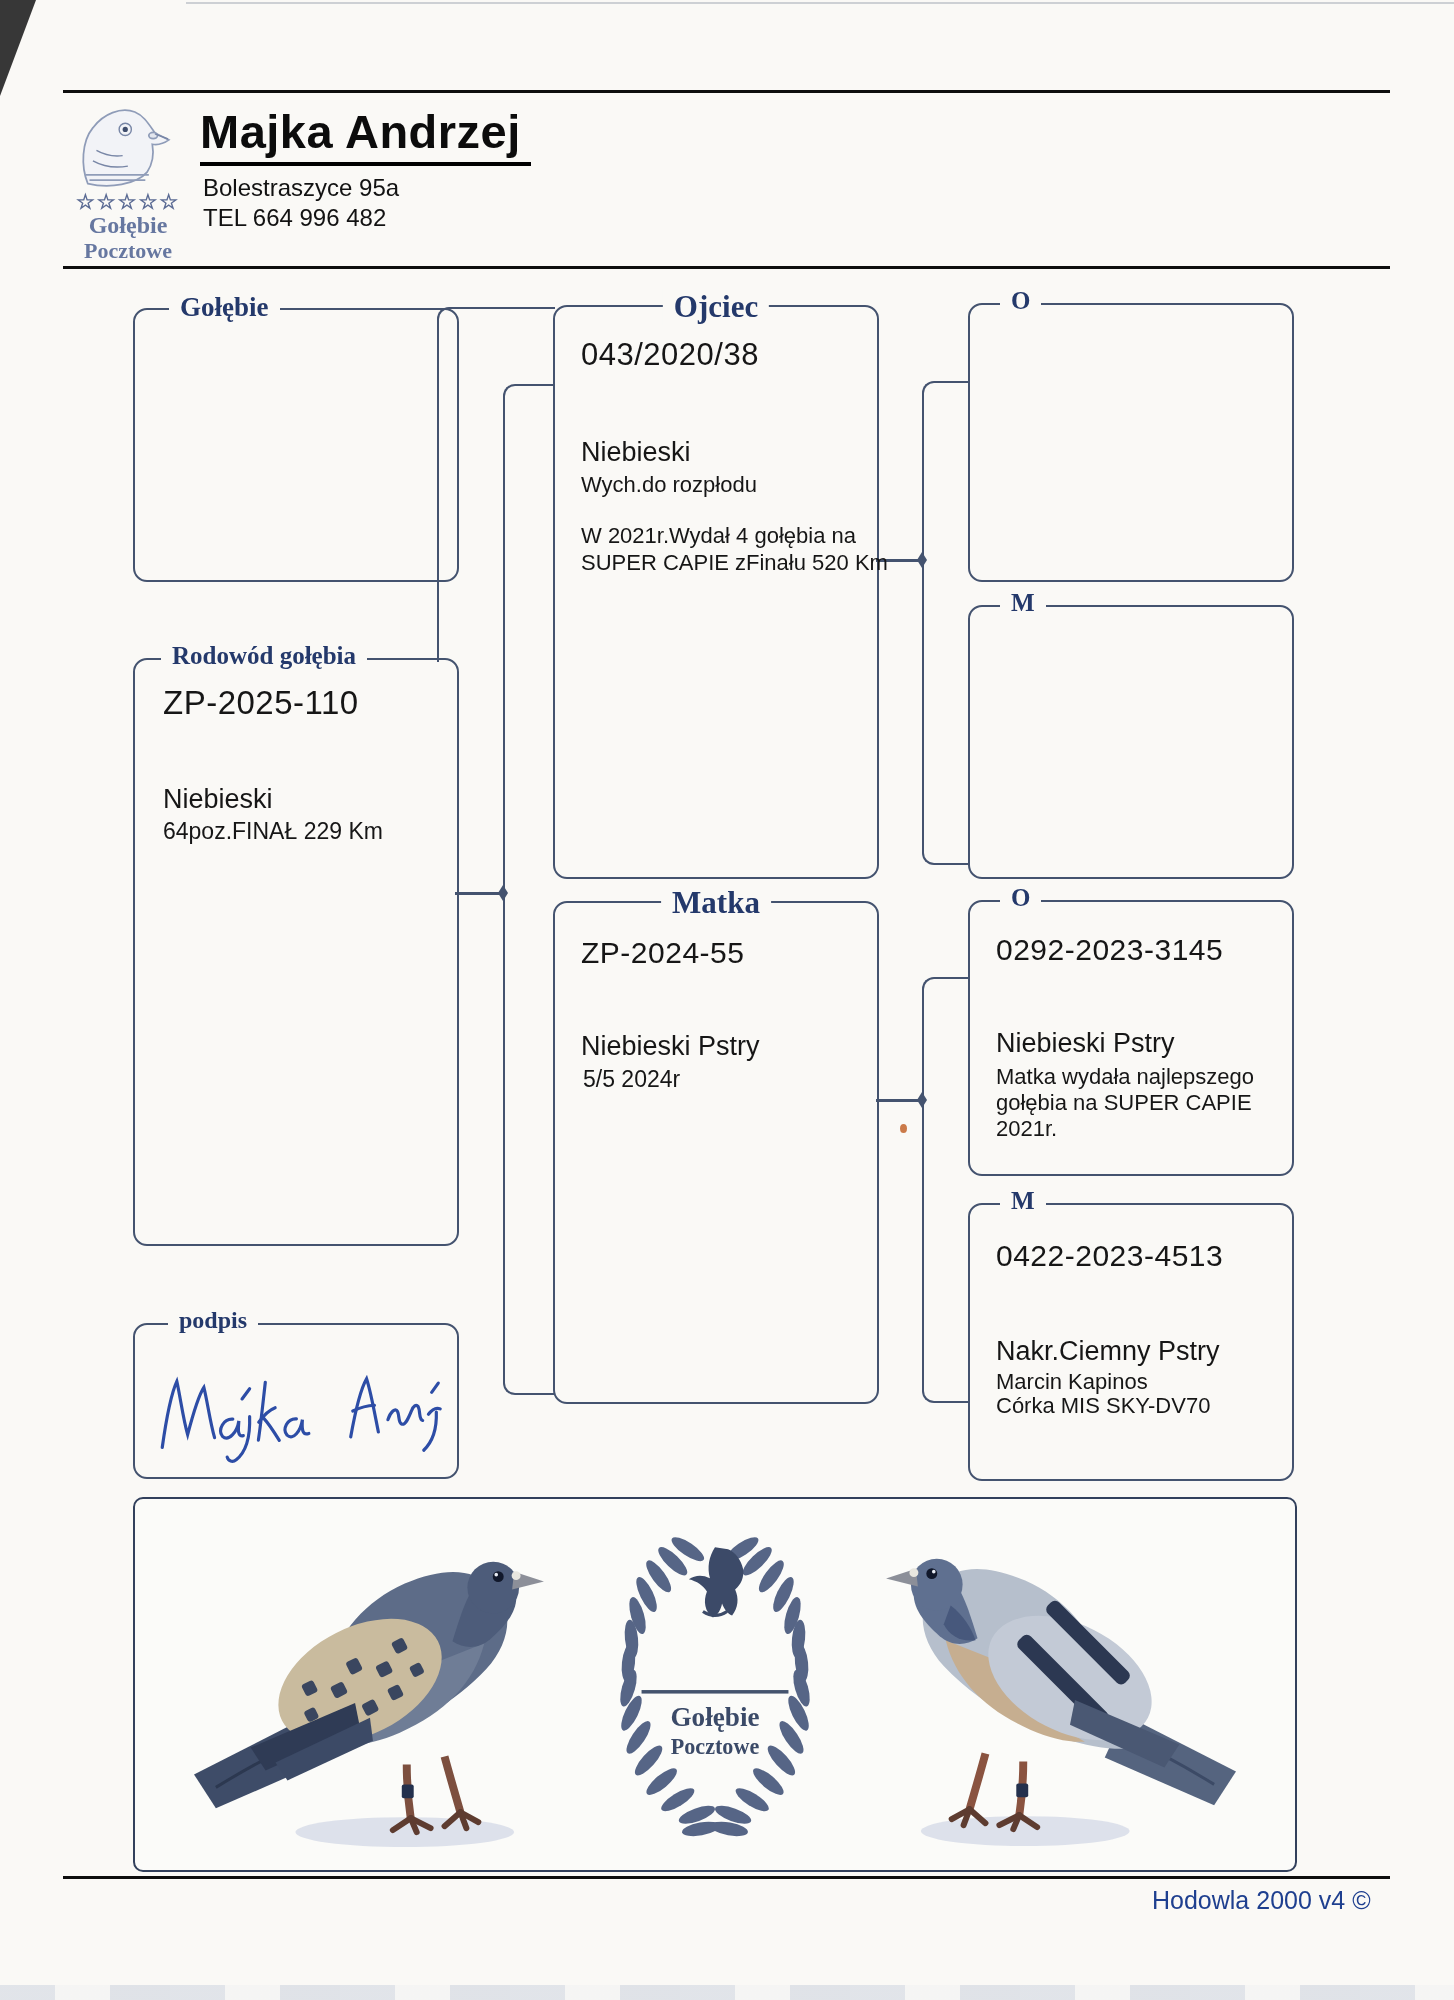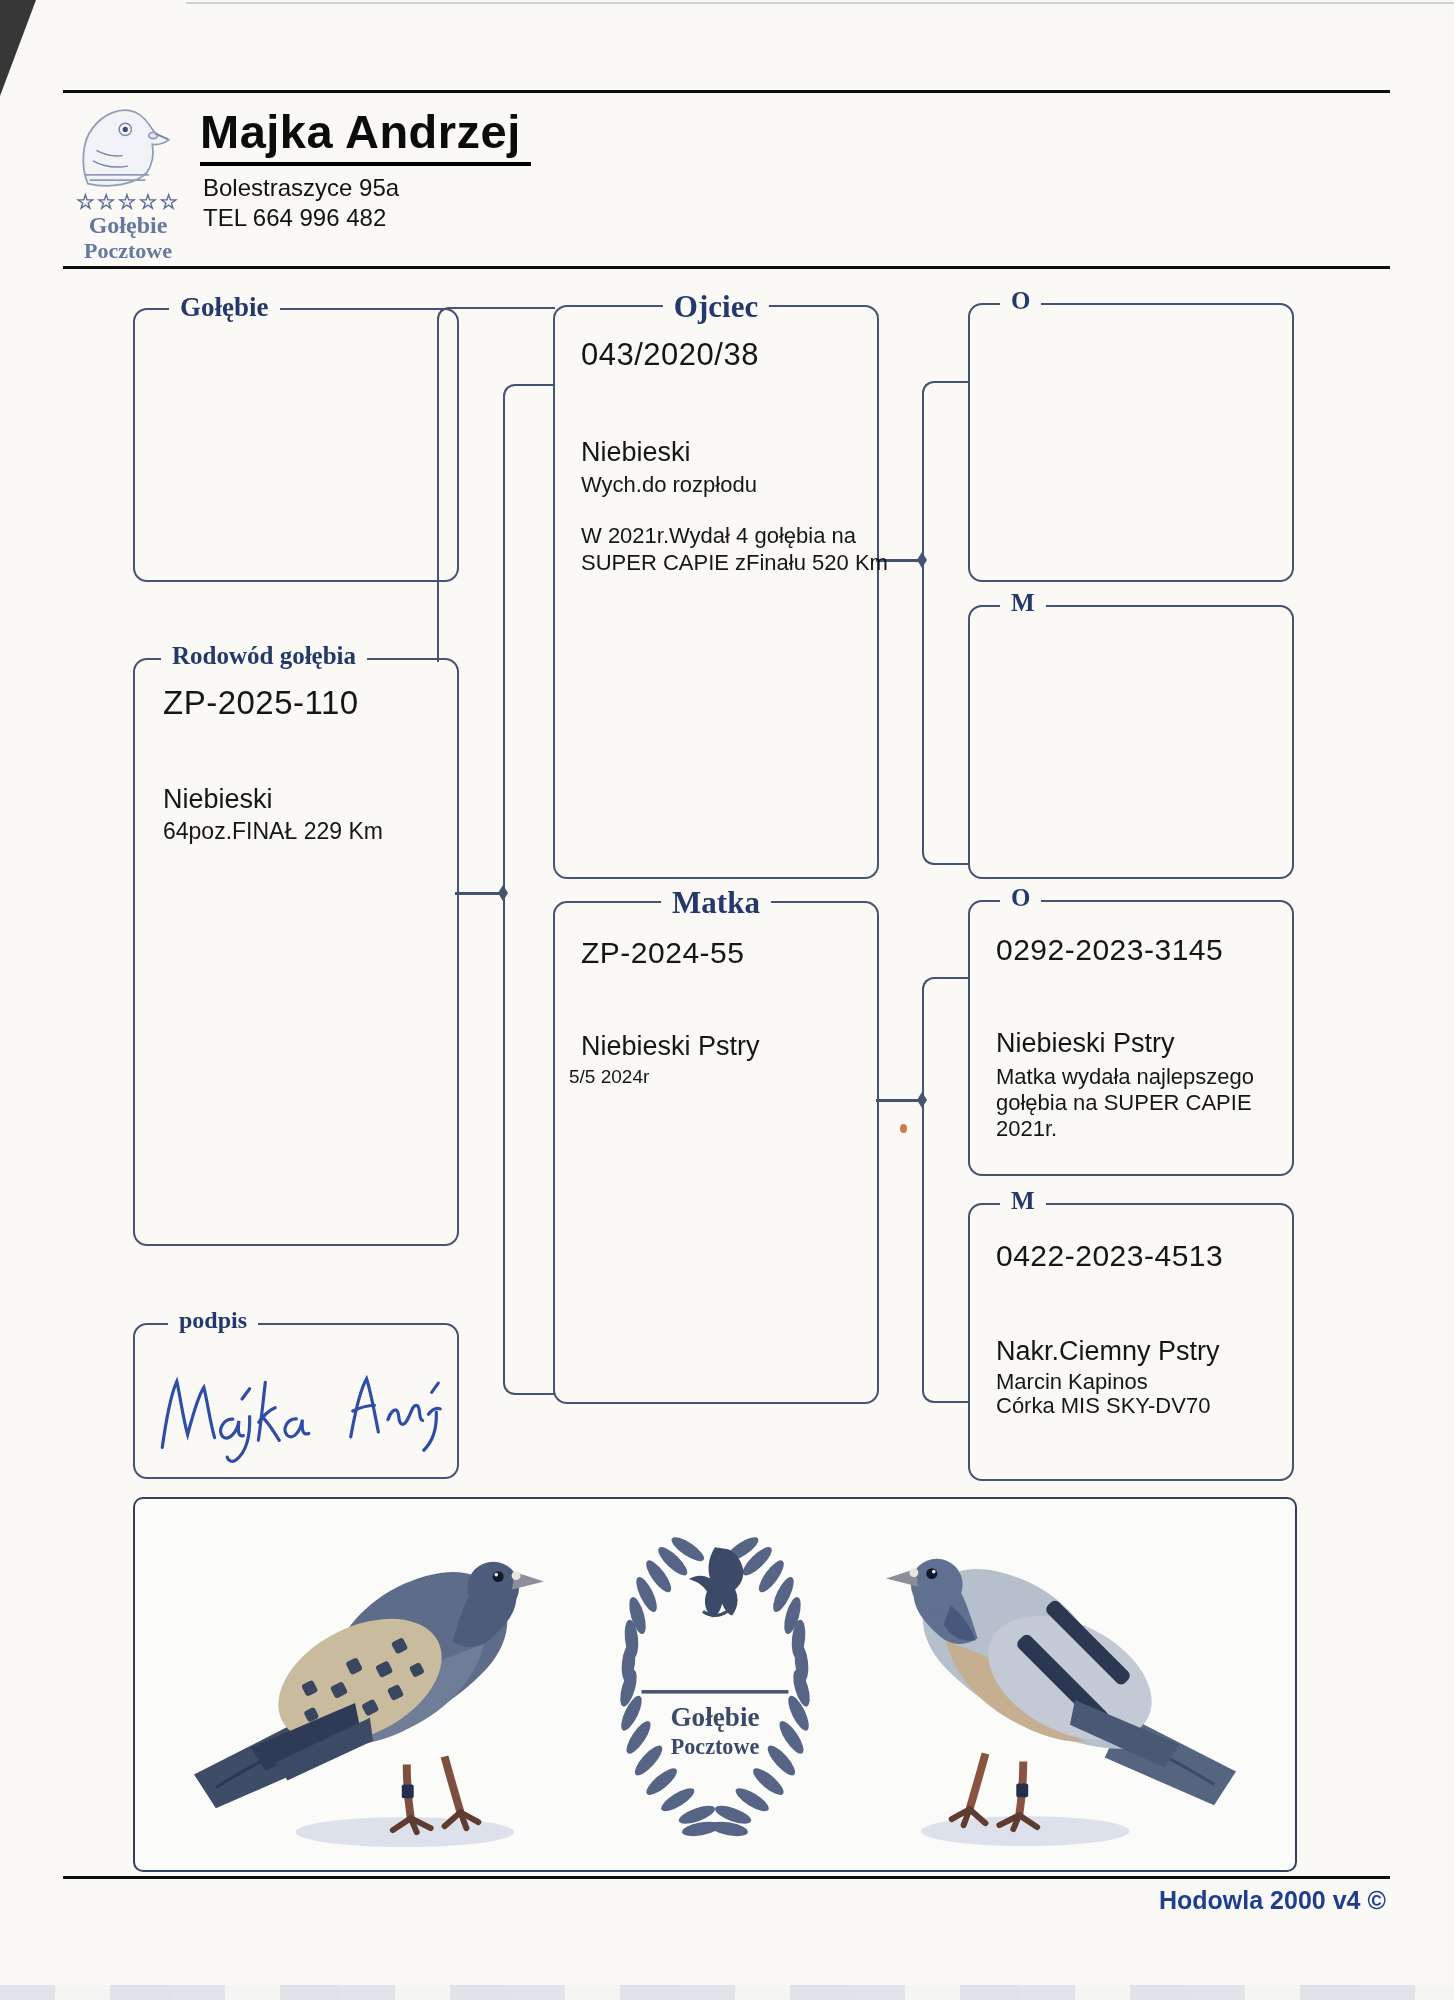--- a/index.html
+++ b/index.html
@@ -47,21 +47,21 @@
     position:absolute;border-left:2.5px solid var(--line);border-top:2.5px solid var(--line);
     border-top-left-radius:12px;
   }
   .diamond{
     position:absolute;width:10px;height:16px;background:var(--line);
     clip-path:polygon(50% 0,100% 50%,50% 100%,0 50%);
   }
   
   .banner{position:absolute;left:133px;top:1497px;width:1160px;height:371px;
     border:2.5px solid #32405c;border-radius:10px;background:#fbfbf9;}
-  .footer-credit{position:absolute;left:1152px;top:1886px;font-size:25px;font-weight:bold;color:#1e3f8f;margin-left:7px;}
+  .footer-credit{position:absolute;left:1152px;top:1886px;font-size:25px;font-weight:normal;color:#1e3f8f;}
   
   .art-corner{position:absolute;left:0;top:0;width:36px;height:96px;background:#262626;
     clip-path:polygon(0 0,100% 0,0 100%);opacity:.92;}
   .art-topline{position:absolute;left:186px;top:2px;width:1268px;height:2px;background:#b6bac2;opacity:.65;}
   .art-bottom{position:absolute;left:0;bottom:0;width:100%;height:15px;opacity:.55;
     background:repeating-linear-gradient(90deg,rgba(150,166,196,.45) 0 55px,rgba(205,213,228,.2) 55px 110px,rgba(130,148,182,.4) 110px 170px);}
   .art-dot{position:absolute;left:900px;top:1124px;width:7px;height:9px;background:#c2642a;border-radius:50%;opacity:.85;}
   svg{display:block;}
 </style>
 </head>
@@ -154,21 +154,21 @@
     <div class="txt cname" style="left:26px;top:130px;">Niebieski</div>
     <div class="txt note" style="left:26px;top:165px;text-align:right;">Wych.do rozpłodu</div>
     <div class="txt note" style="left:26px;top:216px;">W 2021r.Wydał 4 gołębia na</div>
     <div class="txt note" style="left:26px;top:243px;">SUPER CAPIE zFinału 520 Km</div>
   </div>
 
   <div class="pbox" style="left:553px;top:901px;width:322px;height:499px;">
     <span class="legend center" style="font-size:31px;">Matka</span>
     <div class="txt ring" style="left:26px;top:33px;">ZP-2024-55</div>
     <div class="txt cname" style="left:26px;top:128px;">Niebieski Pstry</div>
-    <div class="txt note" style="left:14px;top:163px;font-size:19px;text-align:right;">5/5 2024r</div>
+    <div class="txt note" style="left:28px;top:163px;font-size:23px;text-align:right;">5/5 2024r</div>
   </div>
 
   <div class="pbox" style="left:968px;top:303px;width:322px;height:275px;">
     <span class="legend" style="left:30px;font-size:25px;">O</span>
   </div>
 
   <div class="pbox" style="left:968px;top:605px;width:322px;height:270px;">
     <span class="legend" style="left:30px;font-size:25px;">M</span>
   </div>
 

